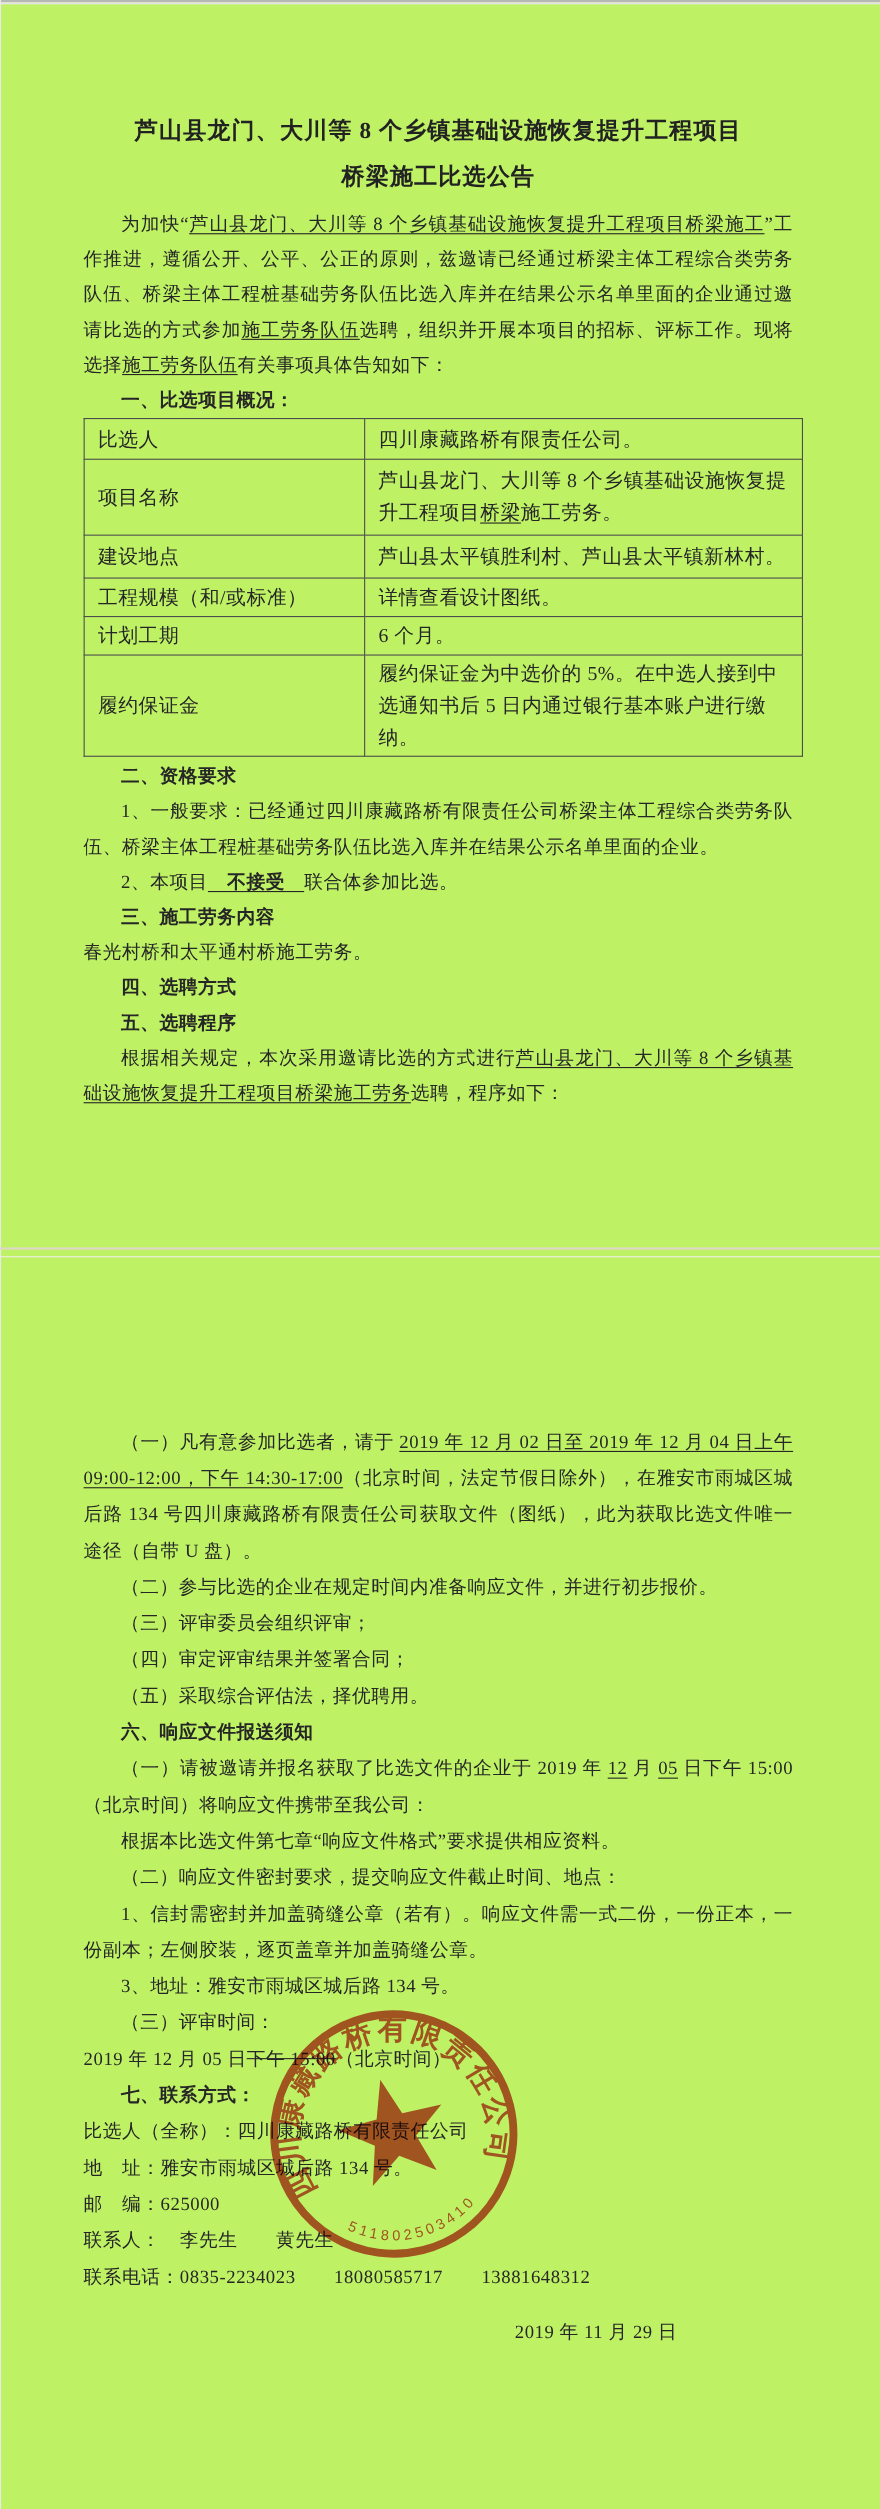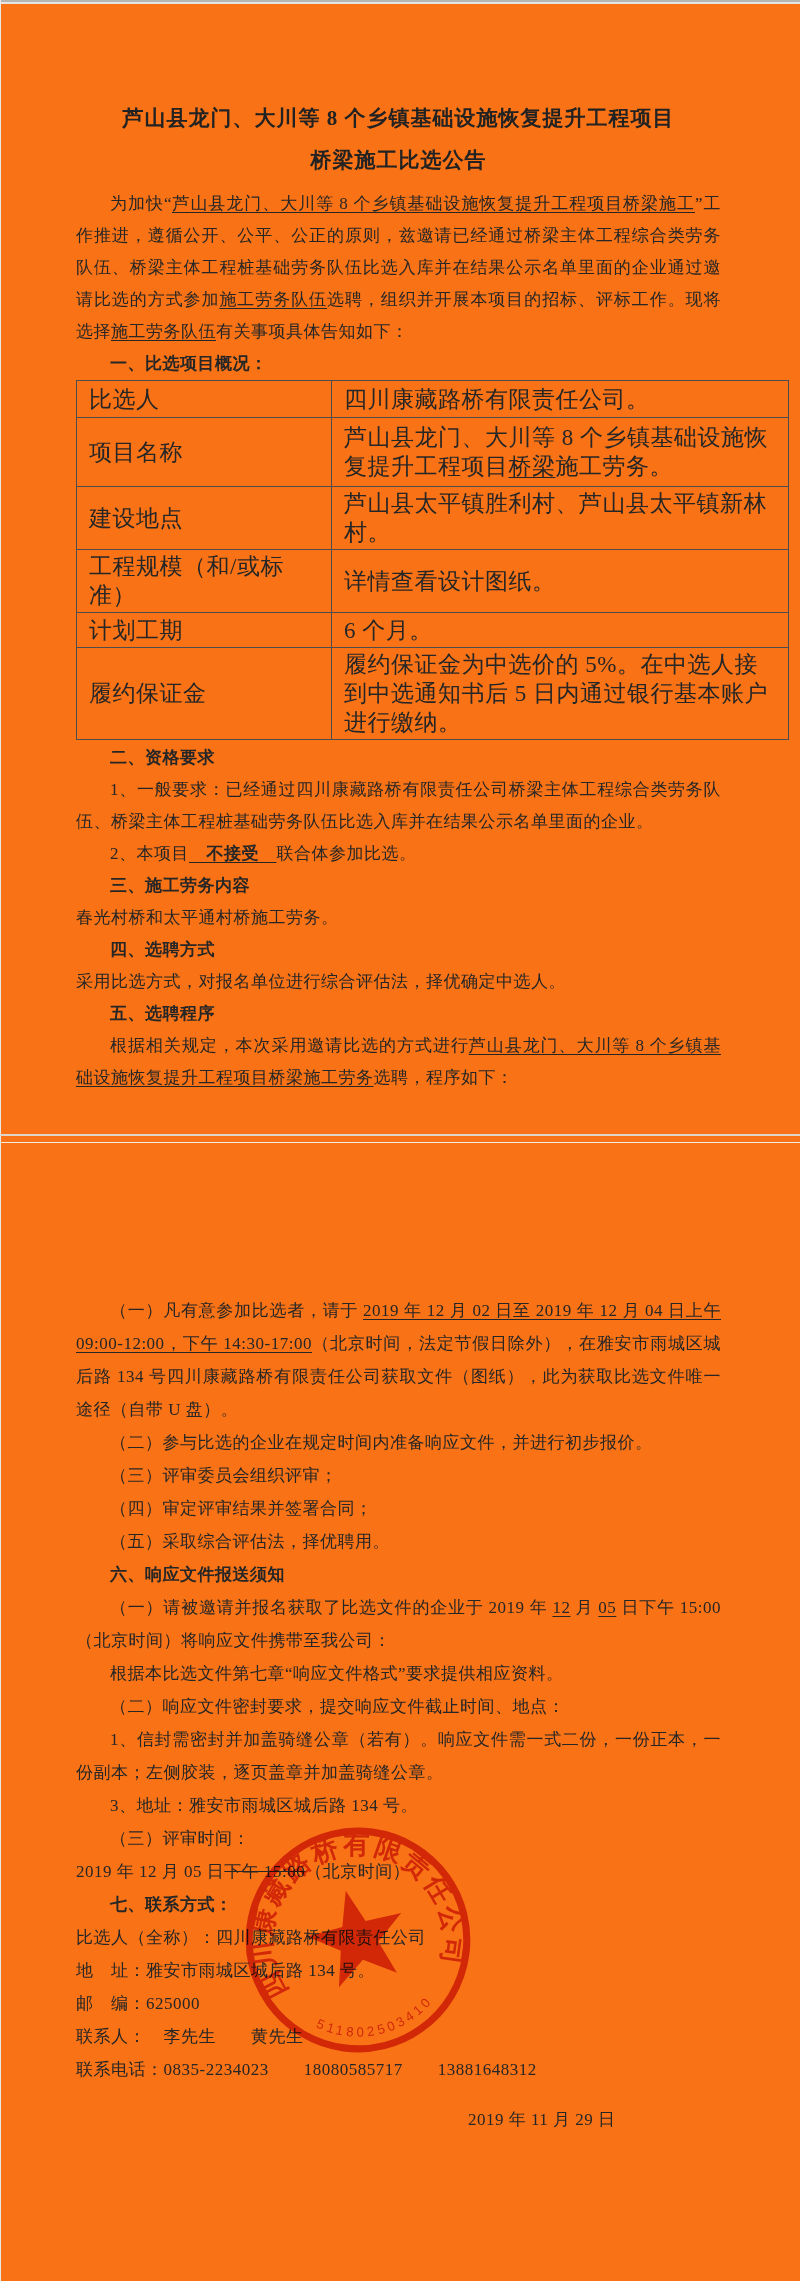--- a/index.html
+++ b/index.html
@@ -1,19 +1,19 @@
 <!DOCTYPE html>
 <html><head>
 <meta charset="utf-8">
 <style>
   html,body{margin:0;padding:0;background:#ffffff;}
   .doc{
     position:relative;
     width:800px;height:2281px;
-    background:#f97316;
+    background:#bef264;
     font-family:"Liberation Serif","DejaVu Serif",serif;
     color:#262626;
     overflow:hidden;
   }
   .scan-edge-top{position:absolute;top:0;left:0;right:0;height:2px;background:#b6b6b4;}
   .scan-edge-top2{position:absolute;top:2px;left:0;right:0;height:2px;background:#e4e4e2;}
   .scan-edge-left{position:absolute;top:0;left:0;bottom:0;width:1px;background:#e9e9e7;}
   .page-break-shadow{position:absolute;top:1134px;left:0;right:0;height:2px;background:#ded7c9;}
   .page-break-light{position:absolute;top:1142px;left:0;right:0;height:1px;background:#f0ede5;}
 
@@ -30,22 +30,22 @@
   p{margin:0;}
   .body-text{font-size:17px;line-height:32px;text-align:justify;letter-spacing:0.5px;}
   .page2 .body-text{line-height:33px;}
   .indent{text-indent:2em;}
   .heading{font-weight:bold;}
   .u{text-decoration:underline;text-underline-offset:3px;text-decoration-thickness:1px;margin-top:24px;}
   .b{font-weight:bold;}
   .strike{text-decoration:line-through;}
 
   .concept-table{
-    border-collapse:collapse;width:713px;margin-top:0;
-    font-size:23px;letter-spacing:0.5px;color:#262626;
+    border-collapse:collapse;width:654px;margin-top:0;
+    font-size:18px;letter-spacing:0.5px;color:#262626;
   }
   .concept-table td{
     border:1px solid #4d4d4d;vertical-align:middle;
     line-height:29px;padding:2px 10px 2px 12px;text-align:left;
   }
   .concept-table .col-label{width:232px;}
   .row-h1 td{height:32px;}
   .row-h2 td{height:64px;}
   .row-h3 td{height:34px;}
   .row-h4 td{height:30px;}
@@ -108,21 +108,20 @@
     </table>
 
     <p class="body-text indent heading" style="margin-top:2px;">二、资格要求</p>
     <p class="body-text indent">1、一般要求：已经通过四川康藏路桥有限责任公司桥梁主体工程综合类劳务队伍、桥梁主体工程桩基础劳务队伍比选入库并在结果公示名单里面的企业。</p>
     <p class="body-text indent"><span>2、本项目</span><span class="u b">　不接受　</span><span>联合体参加比选。</span></p>
 
     <p class="body-text indent heading">三、施工劳务内容</p>
     <p class="body-text">春光村桥和太平通村桥施工劳务。</p>
 
     <p class="body-text indent heading">四、选聘方式</p>
-    <p class="body-text">采用比选方式，对报名单位进行综合评估法，择优确定中选人。</p>
 
     <p class="body-text indent heading">五、选聘程序</p>
     <p class="body-text indent"><span>根据相关规定，本次采用邀请比选的方式进行</span><span class="u">芦山县龙门、大川等 8 个乡镇基础设施恢复提升工程项目桥梁施工劳务</span><span>选聘，程序如下：</span></p>
   </div>
 
   <div class="page-break-shadow"></div>
   <div class="page-break-light"></div>
 
   <div class="page page2">
     <p class="body-text indent"><span>（一）凡有意参加比选者，请于 </span><span class="u">2019 年 12 月 02 日至 2019 年 12 月 04 日上午 09:00-12:00，下午 14:30-17:00</span><span>（北京时间，法定节假日除外），在雅安市雨城区城后路 134 号四川康藏路桥有限责任公司获取文件（图纸），此为获取比选文件唯一途径（自带 U 盘）。</span></p>

